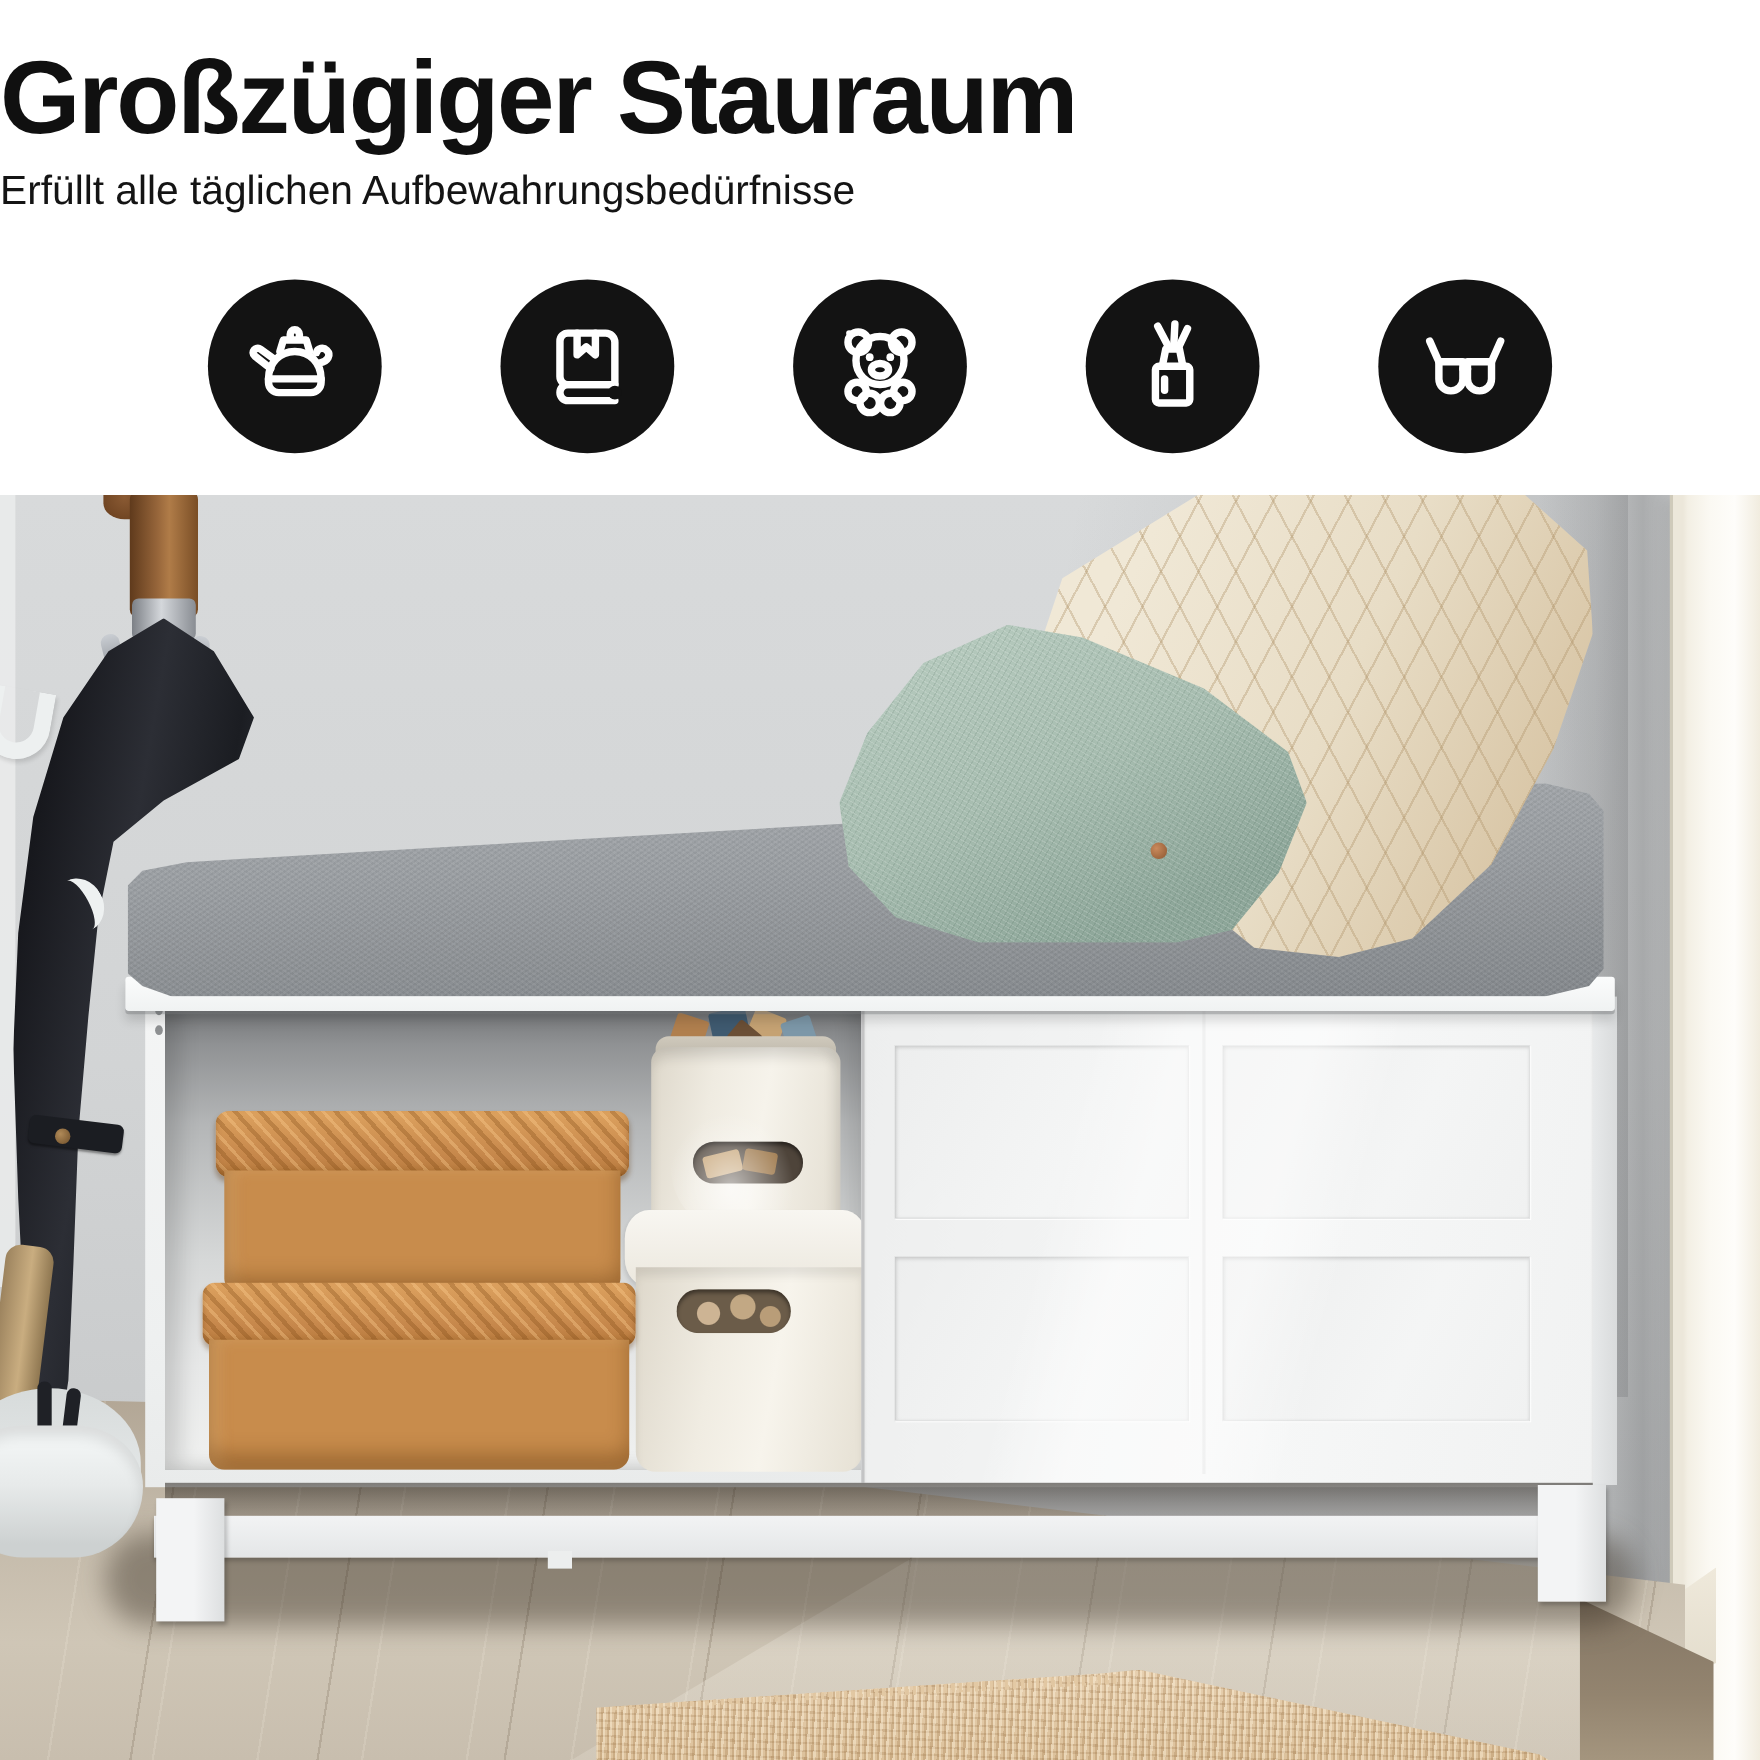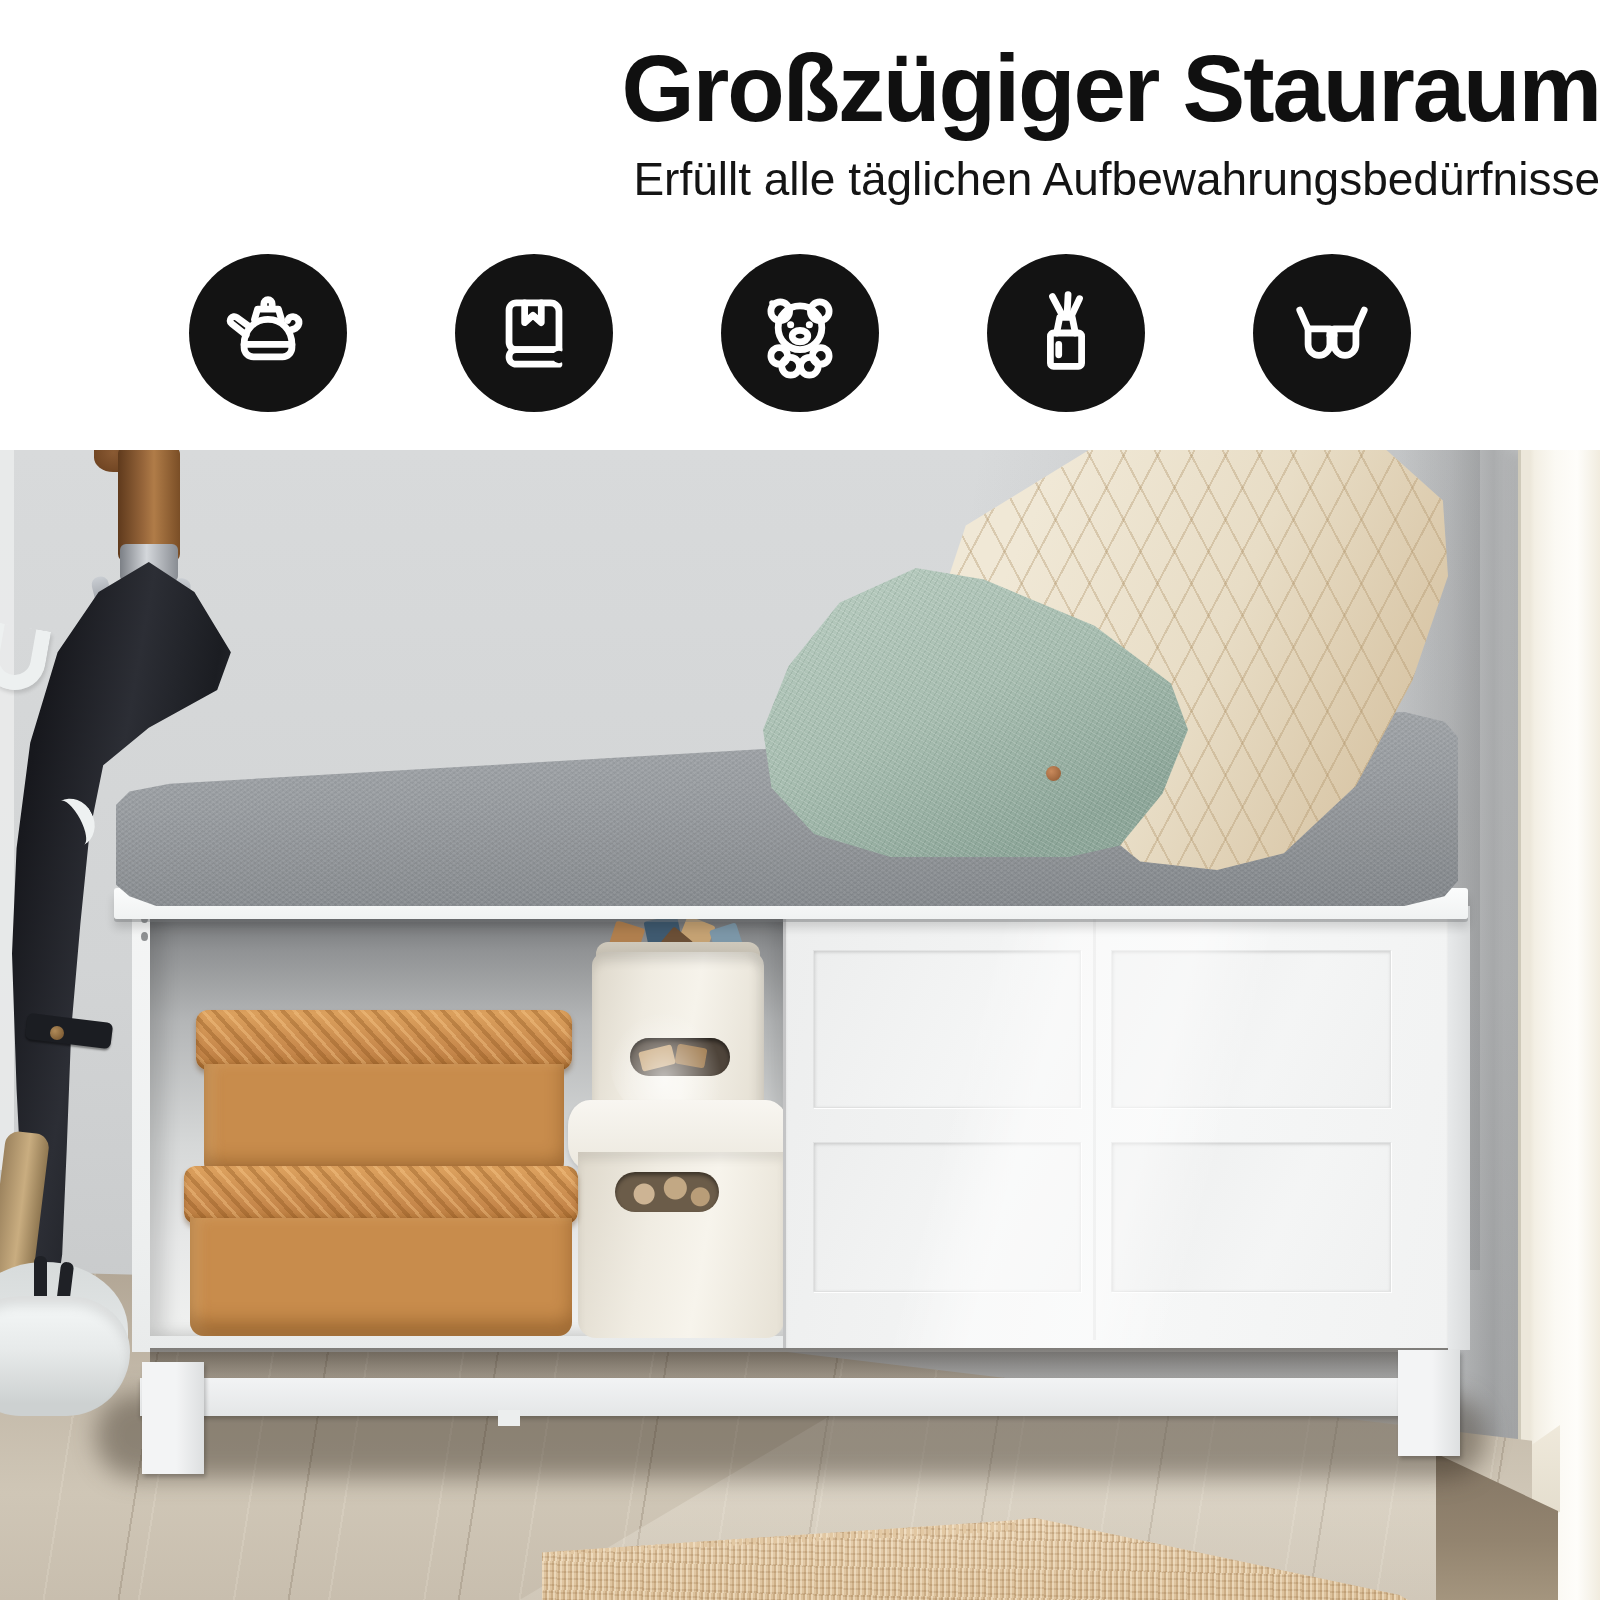--- a/index.html
+++ b/index.html
@@ -6,24 +6,24 @@
     --page-bg:#ffffff; --title-color:#101010; --icon-bg:#131313; --icon-fg:#ffffff;
     --wall:#d3d5d6; --trim:#f8f5ee; --cushion:#989ca0; --pillow-green:#a9bfb3;
     --pillow-cream:#e9dfcb; --bench-white:#f2f3f4; --rattan:#c88c4c; --bin-white:#f1ede4;
     --floor-wood:#c8beb0; --rug-jute:#e2c9a6; --umbrella-black:#282a30; --wood-handle:#8a5730;
   }
   *{margin:0;padding:0;box-sizing:border-box;}
   html,body{width:1600px;height:1600px;overflow:hidden;background:var(--page-bg);}
   .page{position:relative;width:1600px;height:1600px;background:var(--page-bg);
         font-family:"Liberation Sans",sans-serif;}
   
-  .header{position:absolute;left:0;top:0;width:1600px;height:387px;text-align:right;}
+  .header{position:absolute;left:0;top:0;width:1600px;height:387px;text-align:left;}
   .title{margin-top:40px;font-size:94px;line-height:1.04;font-weight:700;
          letter-spacing:-2px;color:var(--title-color);}
-  .subtitle{margin-top:14px;font-size:46px;font-weight:400;color:#141414;letter-spacing:0;}
+  .subtitle{margin-top:14px;font-size:37px;font-weight:400;color:#141414;letter-spacing:0;}
   .icons{position:absolute;left:0;top:254px;width:1600px;display:flex;
          justify-content:center;gap:108px;}
   .icon-circle{width:158px;height:158px;border-radius:50%;background:var(--icon-bg);
          display:flex;align-items:center;justify-content:center;}
   .icon-circle svg{width:104px;height:104px;stroke:var(--icon-fg);stroke-width:6.5;
          fill:none;stroke-linecap:round;stroke-linejoin:round;}
   
   .photo{position:absolute;left:0;top:450px;width:1600px;height:1150px;overflow:hidden;
          background:var(--wall);}
   .photo *{position:absolute;}

